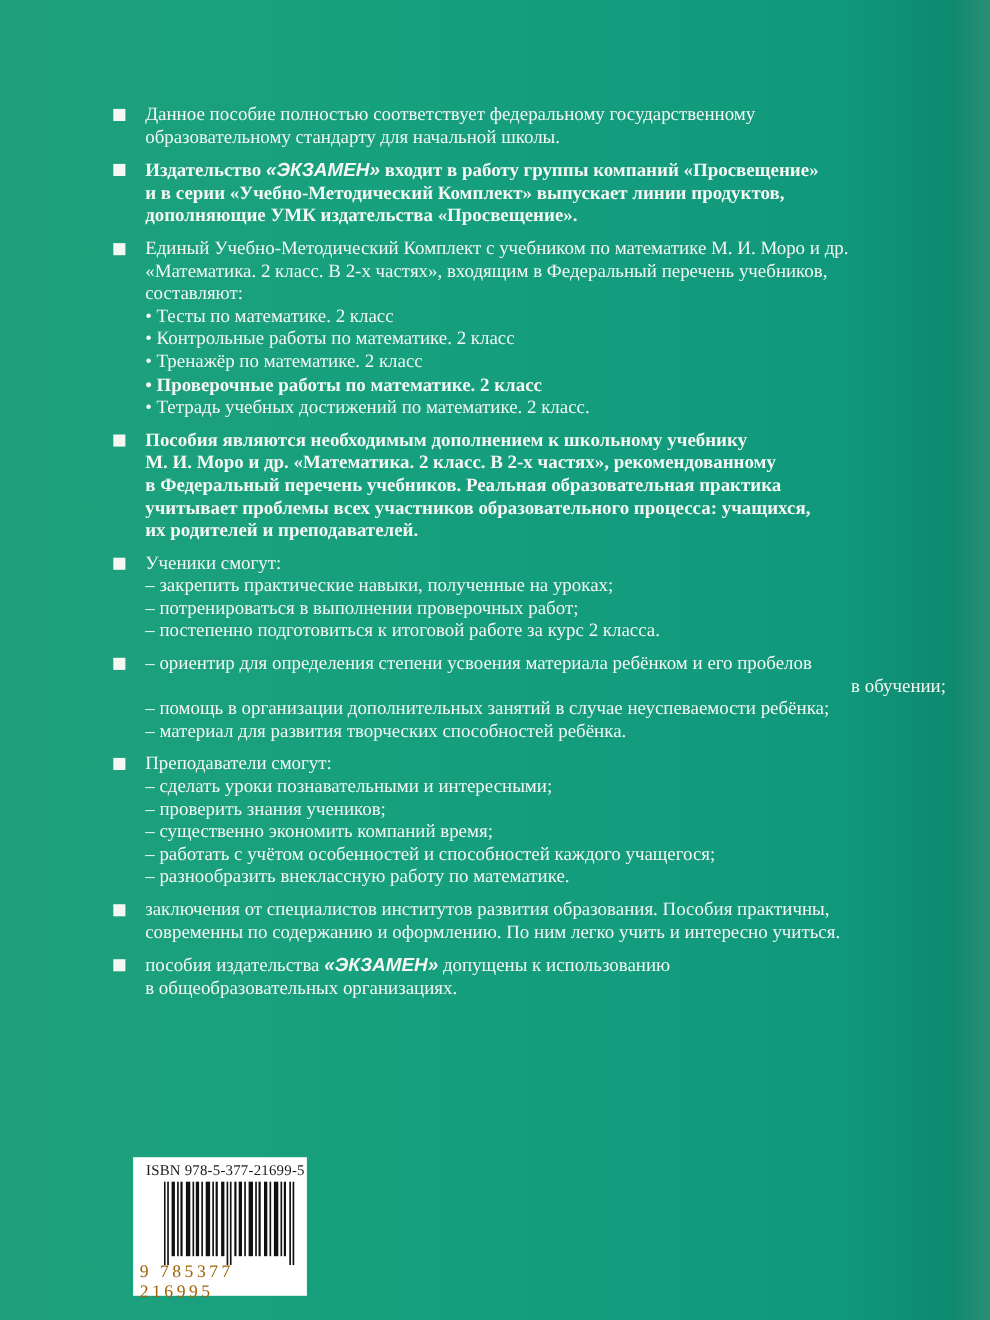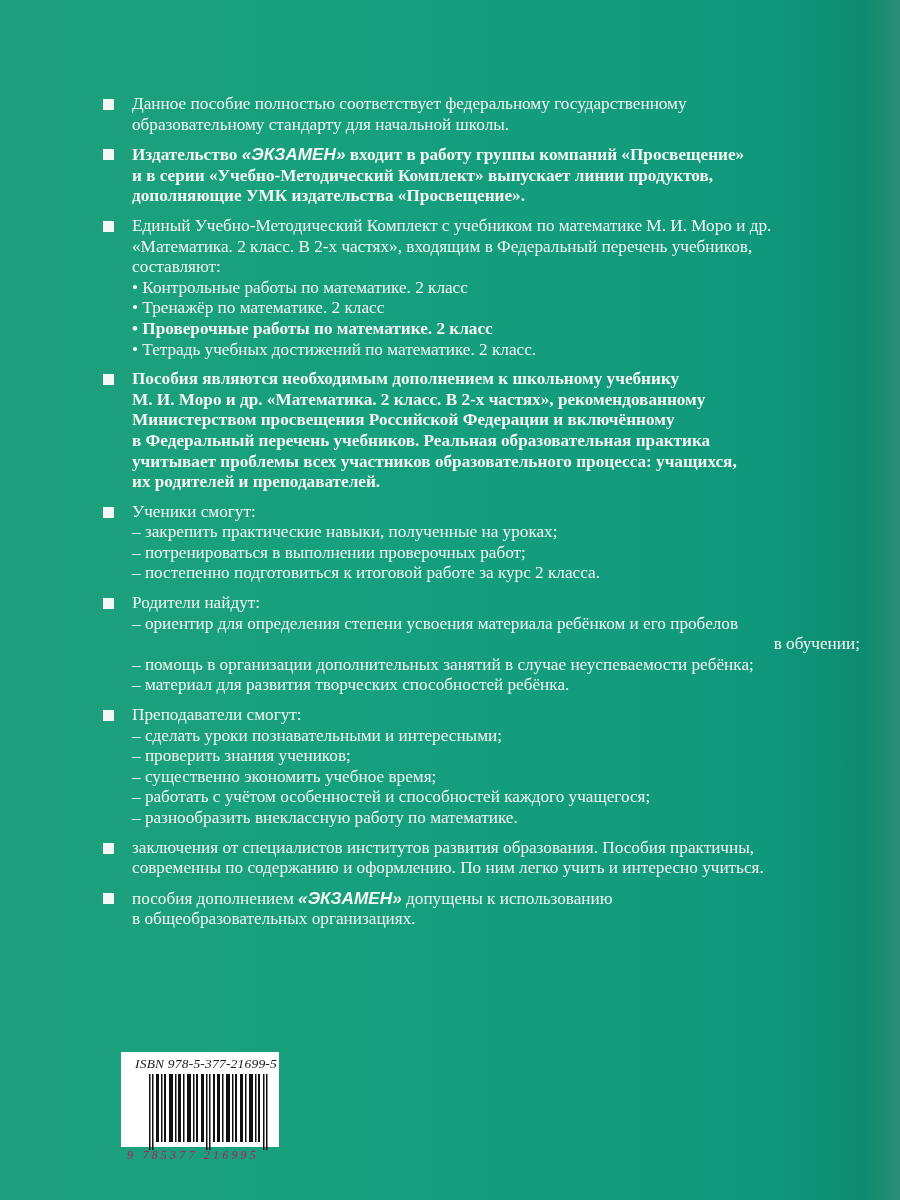--- a/index.html
+++ b/index.html
@@ -15,31 +15,31 @@
   .block { position: relative; padding-left: 32px; margin-bottom: 9px; font-size: 17.2px; line-height: 20.6px; }
   .block .sq {
     position: absolute; left: 3px; top: 5px; width: 11px; height: 11px; background: #f4f7f2;
   }
   .bold { font-weight: bold; }
   .brand { font-family: "Liberation Sans", "DejaVu Sans", sans-serif; font-weight: bold; font-style: italic; }
   .line { display: block; white-space: nowrap; }
   .sub { display: block; white-space: nowrap; }
   .sub.indent { padding-left: 12px; text-align: right; }
   .isbn-box {
-    position: absolute; left: 121px; top: 1040px; width: 158px; height: 95px;
-    background: #ffffff; color: #1a1a1a; font-style: italic;
+    position: absolute; left: 121px; top: 1040px; width: 158px; height: 126px;
+    background: #ffffff; color: #1a1a1a;
   }
   .isbn-text {
     position: absolute; left: 0; top: 4px; width: 156px; text-align: right;
     font-size: 13.5px; letter-spacing: 0.2px;
   }
   .barcode { position: absolute; left: 28px; top: 22px; width: 120px; height: 76px; }
   .barcode-digits {
     position: absolute; left: 6px; top: 96px; width: 146px;
-    font-size: 12px; letter-spacing: 3.2px; color: #be185d;
+    font-size: 16px; letter-spacing: 3.2px; color: #a16207;
   }
   .bottom-strip { position: absolute; left: 0; top: 1196px; width: 900px; height: 4px; background: #d6efe6; }
 </style>
 </head>
 <body>
 
 <div class="page">
   <div class="content">
 
     <div class="block">
@@ -53,72 +53,71 @@
       <span class="line"><span>Издательство </span><span class="brand">«ЭКЗАМЕН»</span><span> входит в работу группы компаний «Просвещение»</span></span>
       <span class="line">и в серии «Учебно-Методический Комплект» выпускает линии продуктов,</span>
       <span class="line">дополняющие УМК издательства «Просвещение».</span>
     </div>
 
     <div class="block">
       <span class="sq"></span>
       <span class="line">Единый Учебно-Методический Комплект с учебником по математике М. И. Моро и др.</span>
       <span class="line">«Математика. 2 класс. В 2-х частях», входящим в Федеральный перечень учебников,</span>
       <span class="line">составляют:</span>
+      <span class="sub">• Тесты по математике. 2 класс</span>
       <span class="sub">• Контрольные работы по математике. 2 класс</span>
       <span class="sub">• Тренажёр по математике. 2 класс</span>
       <span class="sub bold">• Проверочные работы по математике. 2 класс</span>
       <span class="sub">• Тетрадь учебных достижений по математике. 2 класс.</span>
     </div>
 
     <div class="block bold">
       <span class="sq"></span>
       <span class="line">Пособия являются необходимым дополнением к школьному учебнику</span>
       <span class="line">М. И. Моро и др. «Математика. 2 класс. В 2-х частях», рекомендованному</span>
-      <span class="line">Министерством просвещения  Российской Федерации и включённому</span>
       <span class="line">в Федеральный перечень учебников. Реальная образовательная практика</span>
       <span class="line">учитывает проблемы всех участников образовательного процесса: учащихся,</span>
       <span class="line">их родителей и преподавателей.</span>
     </div>
 
     <div class="block">
       <span class="sq"></span>
       <span class="line">Ученики смогут:</span>
       <span class="sub">– закрепить практические навыки, полученные на уроках;</span>
       <span class="sub">– потренироваться в выполнении проверочных работ;</span>
       <span class="sub">– постепенно подготовиться к итоговой работе за курс 2 класса.</span>
     </div>
 
     <div class="block">
       <span class="sq"></span>
-      <span class="line">Родители найдут:</span>
       <span class="sub">– ориентир для определения степени усвоения материала ребёнком и его пробелов</span>
       <span class="sub indent">в обучении;</span>
       <span class="sub">– помощь в организации дополнительных занятий в случае неуспеваемости ребёнка;</span>
       <span class="sub">– материал для развития творческих способностей ребёнка.</span>
     </div>
 
     <div class="block">
       <span class="sq"></span>
       <span class="line">Преподаватели смогут:</span>
       <span class="sub">– сделать уроки познавательными и интересными;</span>
       <span class="sub">– проверить знания учеников;</span>
-      <span class="sub">– существенно экономить учебное время;</span>
+      <span class="sub">– существенно экономить компаний время;</span>
       <span class="sub">– работать с учётом особенностей и способностей каждого учащегося;</span>
       <span class="sub">– разнообразить внеклассную работу по математике.</span>
     </div>
 
     <div class="block">
       <span class="sq"></span>
       <span class="line">заключения от специалистов институтов развития образования. Пособия практичны,</span>
       <span class="line">современны по содержанию и оформлению. По ним легко учить и интересно учиться.</span>
     </div>
 
     <div class="block">
       <span class="sq"></span>
-      <span class="line"><span>пособия дополнением </span><span class="brand">«ЭКЗАМЕН»</span><span> допущены к использованию</span></span>
+      <span class="line"><span>пособия издательства </span><span class="brand">«ЭКЗАМЕН»</span><span> допущены к использованию</span></span>
       <span class="line">в общеобразовательных организациях.</span>
     </div>
   </div>
 
   <div class="isbn-box">
     <div class="isbn-text">ISBN 978-5-377-21699-5</div>
     <svg class="barcode" viewBox="0 0 120 76" preserveAspectRatio="none">
       <g fill="#111">
         <rect x="0" y="0" width="1.5" height="76"></rect>
           <rect x="3" y="0" width="1.5" height="76"></rect>

